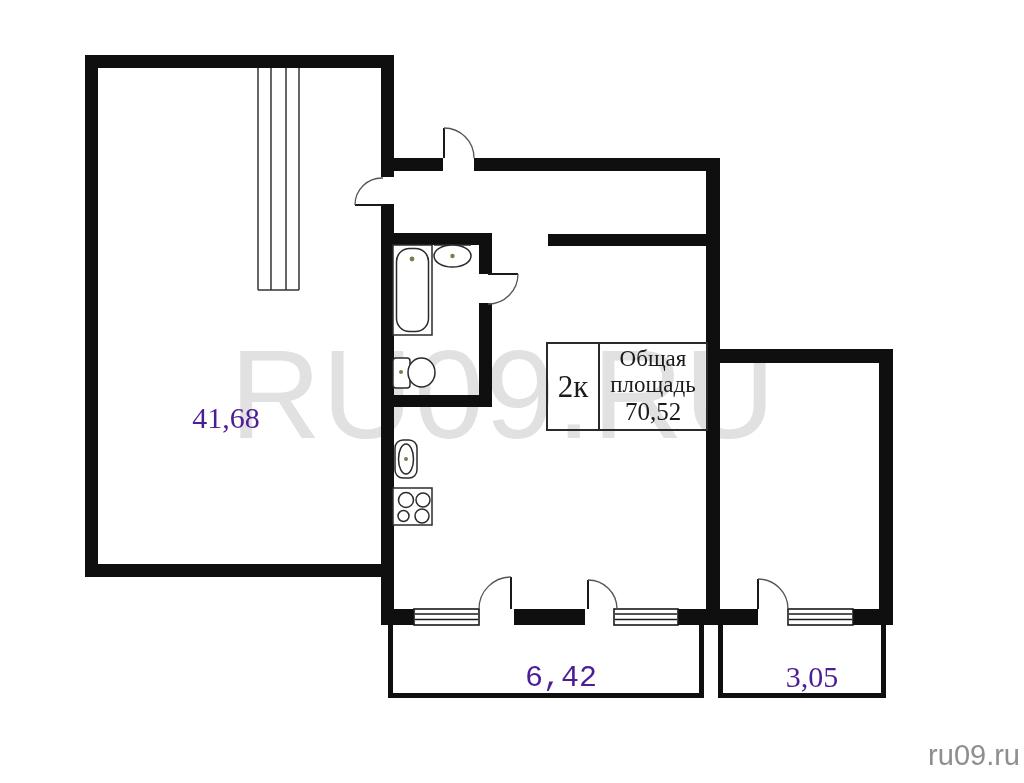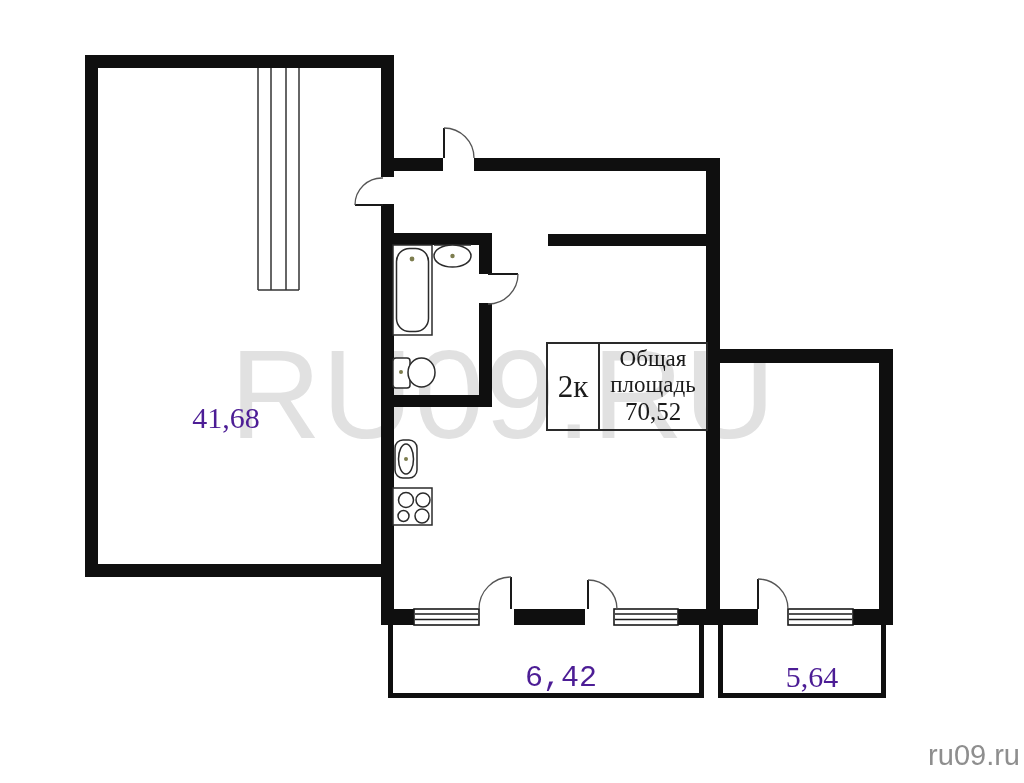--- a/index.html
+++ b/index.html
@@ -186,21 +186,21 @@
         <circle cx="403.5" cy="516" r="5.5"></circle>
         <circle cx="422" cy="516" r="7"></circle>
       </g>
     </g>
   </svg>
 
   <div class="area-label" style="left:226px; top:406px;">41,68</div>
 
   <div class="area-label" style="left:561px; top:666px;font-family:Liberation Mono, monospace;">6,42</div>
 
-  <div class="area-label" style="left:812px; top:665px;">5,64</div>
+  <div class="area-label" style="left:812px; top:665px;">3,05</div>
 
   <div class="title-box">
     <div class="cell-type">2к</div>
     <div class="cell-area">
       <span>Общая</span>
       <span>площадь</span>
       <span class="val">70,52</span>
     </div>
   </div>
 

